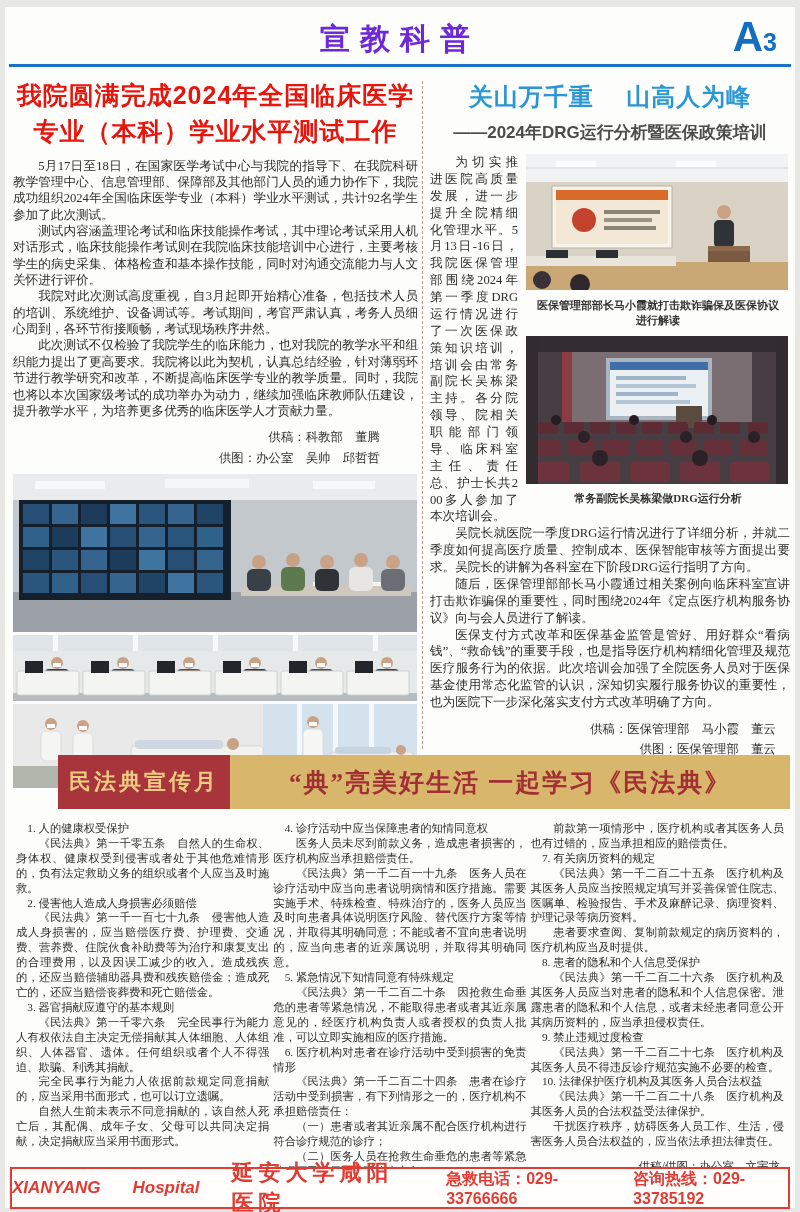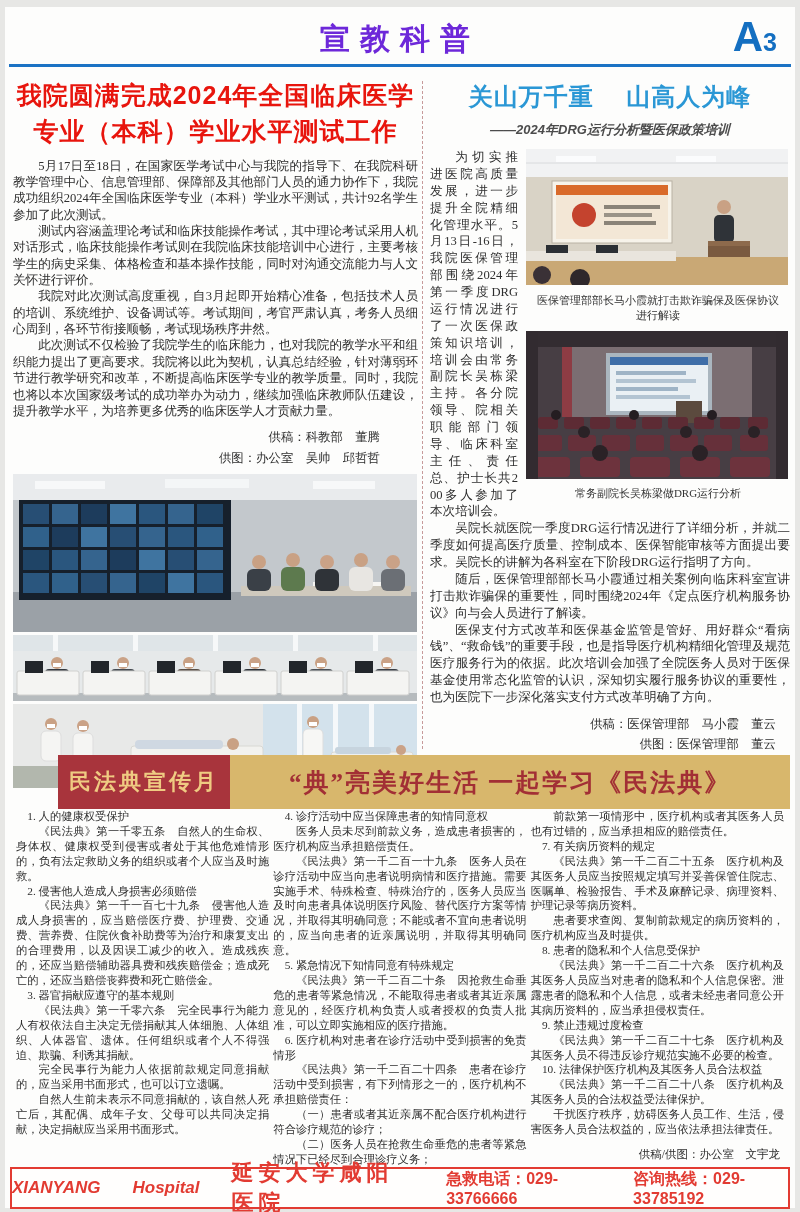--- a/index.html
+++ b/index.html
@@ -34,37 +34,37 @@
 
   
   .col-sep { position:absolute; left:417px; top:74px; height:668px; border-left:1px dashed #c79a9a; }
 
   
   .right-col { position:absolute; left:425px; top:68px; width:360px; }
   .ra-title { margin:6px 0 0; text-align:center;
     font-family:"Liberation Sans","DejaVu Sans",sans-serif; font-weight:900;
     font-size:24px; color:#2a97d5; letter-spacing:1px; }
   .ra-subtitle { text-align:center; font-family:"Liberation Sans","DejaVu Sans",sans-serif;
-    font-weight:bold; font-size:13px; color:#4c4c4c; margin:8px 0 10px;font-style:italic; }
+    font-weight:bold; font-size:17px; color:#4c4c4c; margin:8px 0 10px; }
   .ra-flow { font-size:12.6px; line-height:1.34; text-align:justify; word-break:break-all; }
   .ra-flow .para { text-indent:2em; }
   .ra-photos { float:right; width:264px; margin:0 0 2px 8px; }
   .ra-photos figure { margin:0; }
-  .ra-photos figcaption { font-size:11px; color:#333; text-align:center; line-height:1.35; margin:3px 8px 8px; }
+  .ra-photos figcaption { font-size:11px; color:#333; text-align:center; line-height:1.35; margin:3px 8px 8px;font-weight:bold; }
   .ra-credits { text-align:right; padding-right:14px; font-size:12.4px; line-height:1.65; margin-top:8px; }
   .ra-dashed { border:none; border-top:1px dashed #b9aeac; margin:10px 0 0; clear:both; }
 
   
   .civil { position:absolute; left:5px; top:748px; width:780px; }
   .banner { display:flex; height:54px;padding-left:48px; }
   .banner-left { width:172px; background:#a8343c; color:#efcb82; display:flex; align-items:center;
     justify-content:center; font-weight:bold; font-size:22px; letter-spacing:3px; }
   .banner-right { flex:1; background:#d8b76c; color:#a22f35; display:flex; align-items:center;
     justify-content:center; font-weight:900; font-size:25px; letter-spacing:2px; }
-  .cols { display:flex; gap:4px; padding:0 6px; }
+  .cols { display:flex; gap:4px; margin-top:12px; padding:0 6px; }
   .ccol { flex:1; font-size:11.3px; line-height:1.32; text-align:justify; word-break:break-all; }
   .ccol .heading { text-indent:1em; }
   .ccol .para { text-indent:2em; }
   .cc-credit { text-align:right; margin-top:10px; padding-right:4px; font-size:11.5px; }
 
   
   .footer { position:absolute; left:5px; top:1160px; width:780px; height:42px;
     border:2px solid #e23b32; background:#fffefd; color:#e23b32;
     display:flex; align-items:center; justify-content:center; gap:32px; }
   .f-en { font-family:"Liberation Sans","DejaVu Sans",sans-serif; font-weight:bold; font-style:italic; font-size:17px; }

